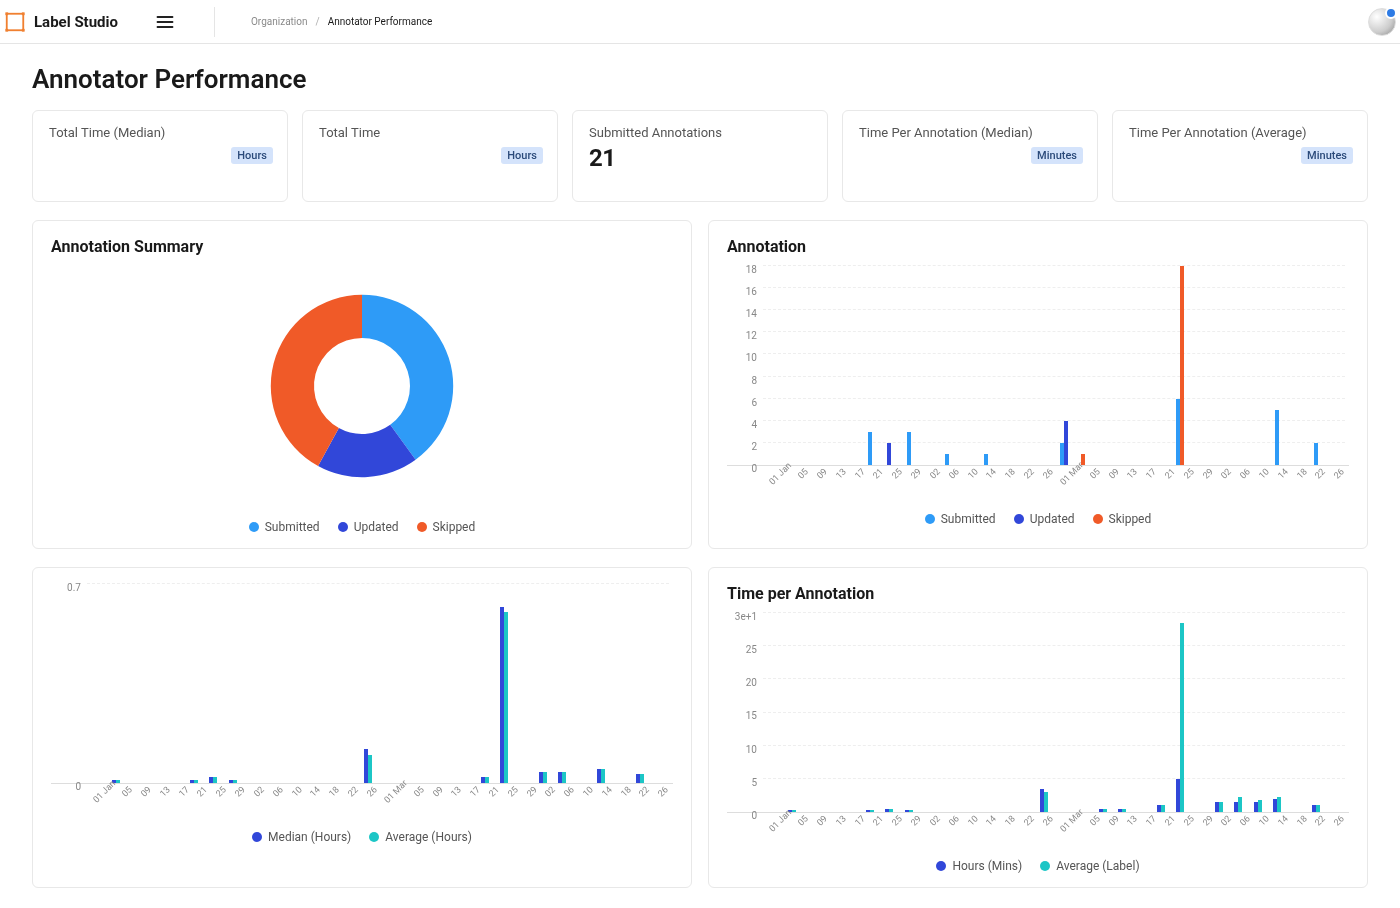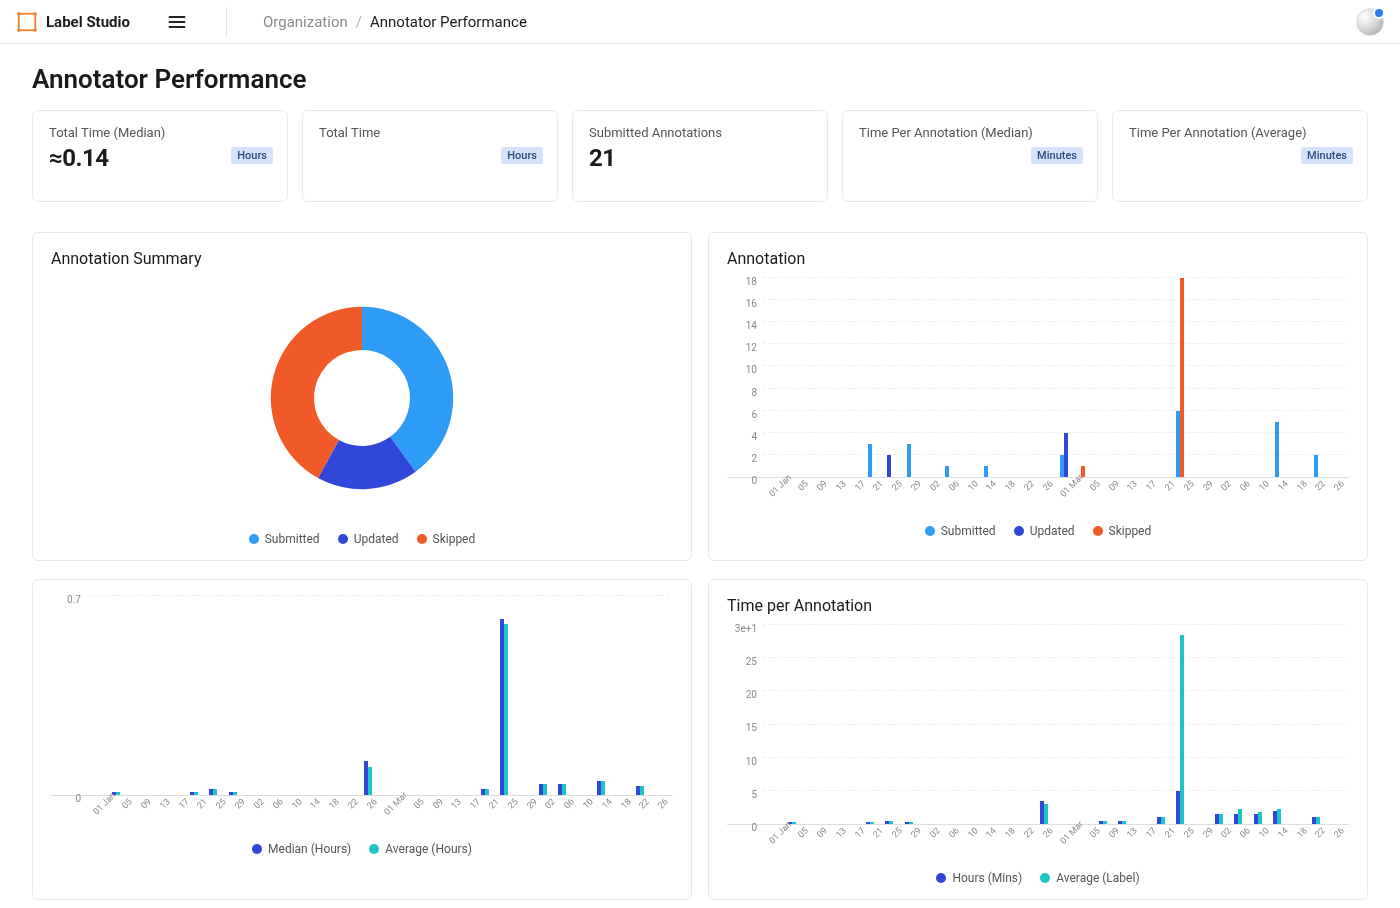--- a/index.html
+++ b/index.html
@@ -1,42 +1,42 @@
 <!DOCTYPE html>
 <html><head>
 <meta charset="utf-8">
 <style>
   * { box-sizing: border-box; margin: 0; padding: 0; }
   body { font-family: -apple-system, BlinkMacSystemFont, "Segoe UI", Roboto, "Helvetica Neue", Arial, sans-serif; background: #fff; color: #1a1a1a; font-size: 14px; }
-  .header { display: flex; align-items: center; height: 44px; border-bottom: 1px solid #e5e5e5; padding: 0 16px; gap: 28px; }
+  .header { display: flex; align-items: center; height: 44px; border-bottom: 1px solid #e5e5e5; padding: 0 4px; gap: 28px; }
   .logo-wrap { display: flex; align-items: center; gap: 8px; }
   .logo-icon { width: 22px; height: 22px; }
   .logo-text { font-weight: 700; font-size: 15px; }
   .menu-btn { width: 26px; height: 26px; display: flex; align-items: center; justify-content: center; cursor: pointer; margin-left: 6px; }
   .menu-btn svg { width: 20px; height: 20px; }
   .vdiv { width: 1px; height: 30px; background: #e5e5e5; margin: 0 8px; }
-  .breadcrumb { display: flex; align-items: center; gap: 8px; font-size: 15px; }
+  .breadcrumb { display: flex; align-items: center; gap: 8px; font-size: 10px; }
   .crumb-org { color: #8a8a8a; cursor: pointer; }
   .crumb-sep { color: #b0b0b0; }
   .crumb-cur { color: #1a1a1a; }
   .avatar { width: 28px; height: 28px; border-radius: 50%; background: radial-gradient(circle at 30% 30%, #fff, #ccc 60%, #888); margin-left: auto; position: relative; border: 1px solid #ddd; }
   .avatar::after { content: ""; position: absolute; top: -2px; right: -2px; width: 8px; height: 8px; background: #2d7be5; border: 2px solid #fff; border-radius: 50%; }
 
   .page { padding: 20px 32px 40px; }
   .page-title { font-size: 26px; font-weight: 600; margin-bottom: 16px; }
 
-  .kpi-row { display: grid; grid-template-columns: repeat(5, 1fr); gap: 14px; margin-bottom: 30px; }
+  .kpi-row { display: grid; grid-template-columns: repeat(5, 1fr); gap: 14px; margin-bottom: 18px; }
   .kpi-card { border: 1px solid #e8e8e8; border-radius: 6px; padding: 14px 16px 18px; min-height: 92px; position: relative; }
   .kpi-label { font-size: 13px; color: #555; margin-bottom: 4px; }
   .kpi-val { font-size: 24px; font-weight: 700; letter-spacing: -0.5px; }
   .kpi-unit { position: absolute; top: 36px; right: 14px; background: #d4e3fb; color: #2b4a7a; font-size: 11px; padding: 2px 6px; border-radius: 3px; font-weight: 500; }
 
   .charts-row { display: grid; grid-template-columns: 1fr 1fr; gap: 16px; margin-bottom: 18px; }
   .chart-card { border: 1px solid #e8e8e8; border-radius: 6px; padding: 16px 18px 14px; }
-  .chart-title { font-size: 16px; font-weight: 400; margin-bottom: 10px; }
+  .chart-title { font-size: 16px; font-weight: 700; margin-bottom: 10px; }
 
   .donut-wrap { display: flex; flex-direction: column; align-items: center; gap: 14px; }
   .donut-svg { width: 240px; height: 240px; }
   .legend { display: flex; gap: 18px; font-size: 12px; color: #555; }
   .legend-item { display: flex; align-items: center; gap: 6px; }
   .dot { width: 10px; height: 10px; border-radius: 50%; }
 
   .bar-chart { width: 100%; }
   .bars-area { position: relative; height: 200px; border-bottom: 1px solid #ddd; }
   .y-axis { position: absolute; left: 0; top: 0; bottom: 0; width: 34px; display: flex; flex-direction: column-reverse; justify-content: space-between; font-size: 10px; color: #888; text-align: right; padding-right: 4px; }
@@ -84,21 +84,20 @@
   </div>
   <div class="avatar"></div>
 </div>
 
 <div class="page">
   <h1 class="page-title">Annotator Performance</h1>
 
   <div id="kpi-row" class="kpi-row">
       <div class="kpi-card">
         <div class="kpi-label">Total Time (Median)</div>
-        <div class="kpi-val">≈0.14</div>
         <div class="kpi-unit">Hours</div>
       </div>
       <div class="kpi-card">
         <div class="kpi-label">Total Time</div>
         <div class="kpi-unit">Hours</div>
       </div>
       <div class="kpi-card">
         <div class="kpi-label">Submitted Annotations</div>
         <div class="kpi-val">21</div>
       </div>

